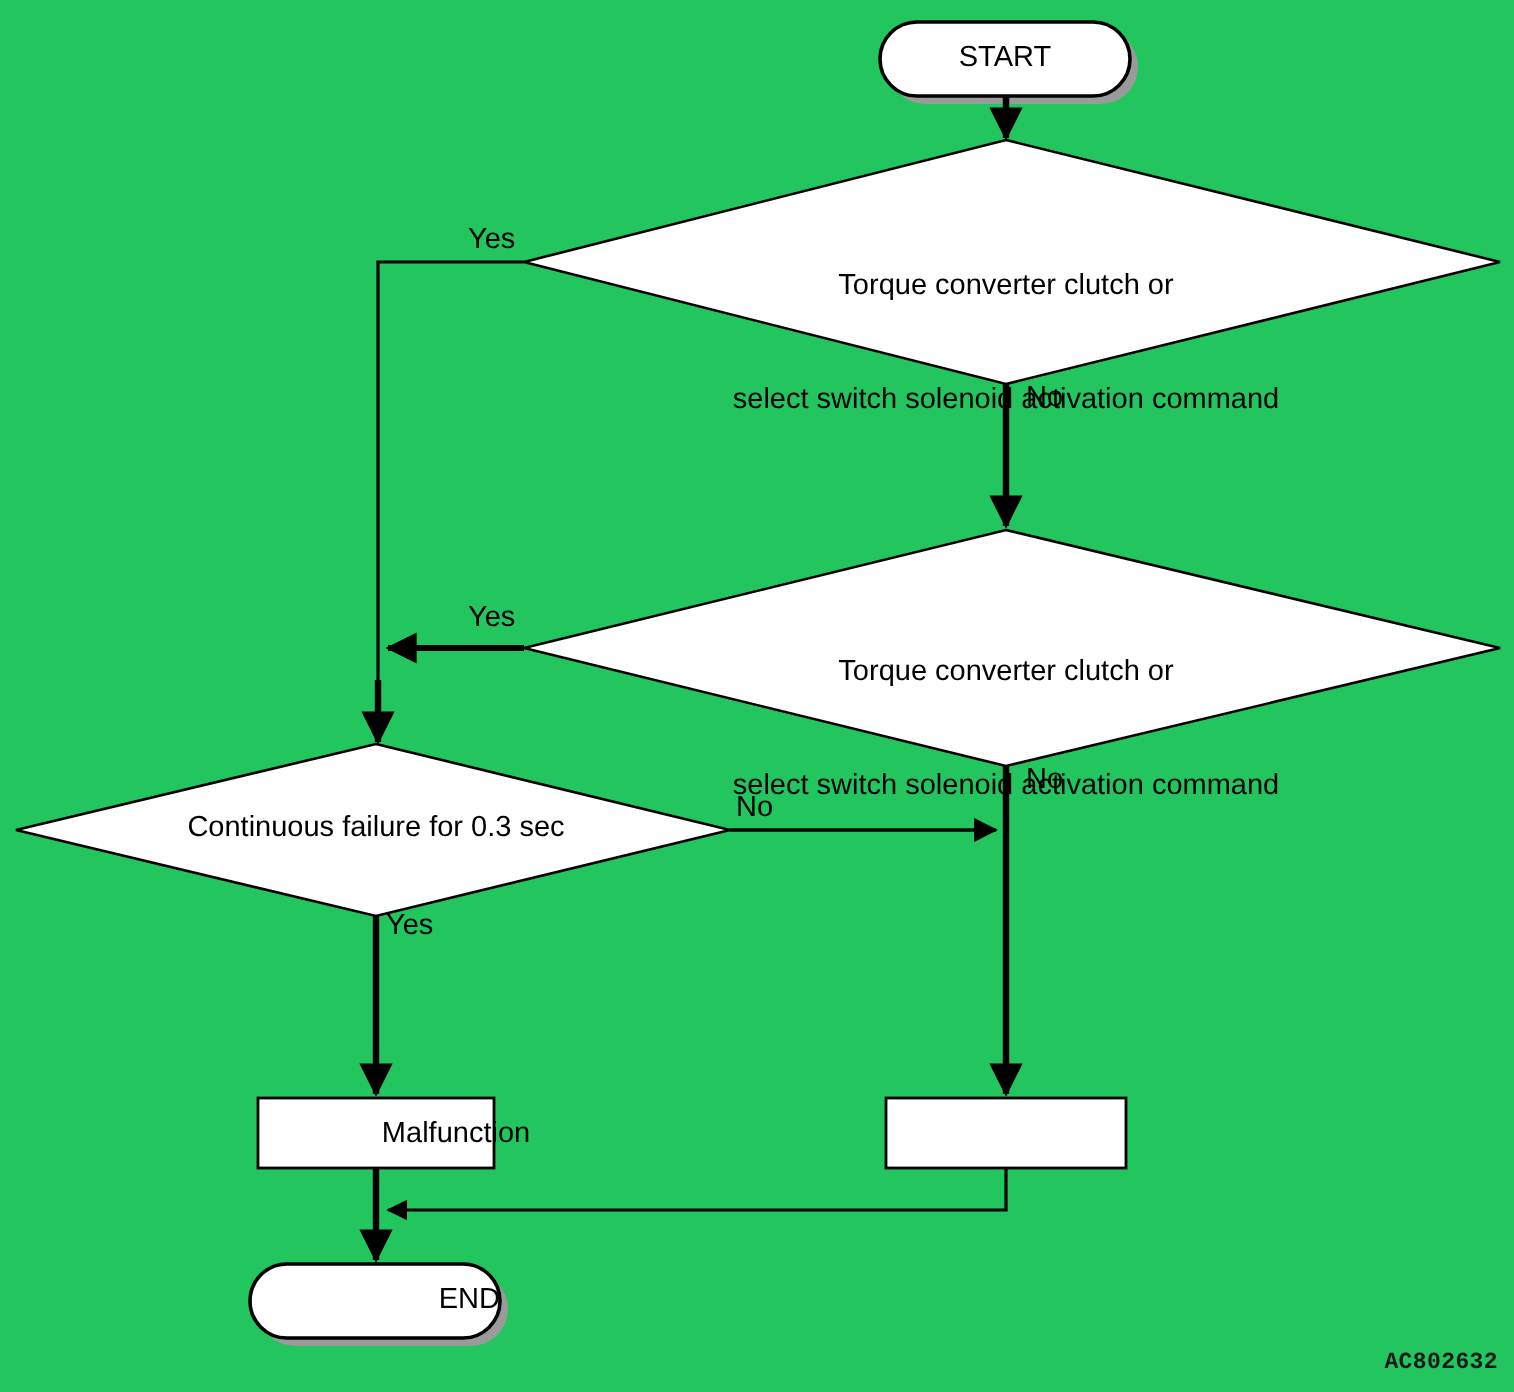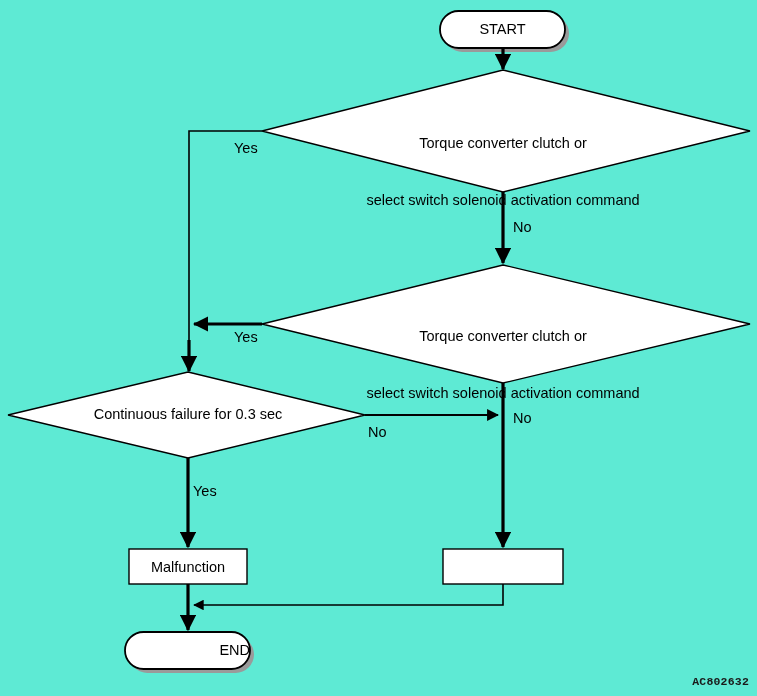--- a/index.html
+++ b/index.html
@@ -9,21 +9,21 @@
   }
   body {
     font-family: "Liberation Sans", sans-serif;
     color: #000000;
   }
   #stage {
     position: relative;
     width: 757px;
     height: 696px;
     overflow: hidden;
-    background: #5eead4;
+    background: #22c55e;
   }
   #flow-svg {
     position: absolute;
     left: 0;
     top: 0;
     width: 757px;
     height: 696px;
   }
   .node-text {
     position: absolute;
@@ -33,21 +33,20 @@
     color: #000000;
     white-space: pre;
     pointer-events: none;
   }
   .edge-label {
     position: absolute;
     font-size: 14.5px;
     line-height: 16px;
     color: #000000;
     white-space: pre;
-    margin-top: 28px;
   }
   .corner-id {
     position: absolute;
     right: 8px;
     bottom: 8px;
     font-size: 11.5px;
     font-weight: bold;
     letter-spacing: 0.2px;
     color: #1a1a1a;
     font-family: Liberation Mono, monospace;
@@ -118,21 +117,21 @@
     <div>select switch solenoid activation command</div>
   </div>
 
   <div class="node-text" style="left:303px; top:289px; width:400px;">
     <div>Torque converter clutch or</div>
     <div>select switch solenoid activation command</div>
   </div>
 
   <div class="node-text" style="left:38px; top:405px; width:300px;">Continuous failure for 0.3 sec</div>
 
-  <div class="node-text" style="left:129px; top:558px; width:118px;">Malfunction</div>
+  <div class="node-text" style="left:129px; top:558px; width:118px;padding-left:40px;">Malfunction</div>
 
 
   <div class="node-text" style="left:125px; top:641px; width:125px;text-align:right;">END</div>
 
   <div class="edge-label" style="left:234px; top:112px;">Yes</div>
 
   <div class="edge-label" style="left:513px; top:191px;">No</div>
 
   <div class="edge-label" style="left:234px; top:301px;">Yes</div>
 

